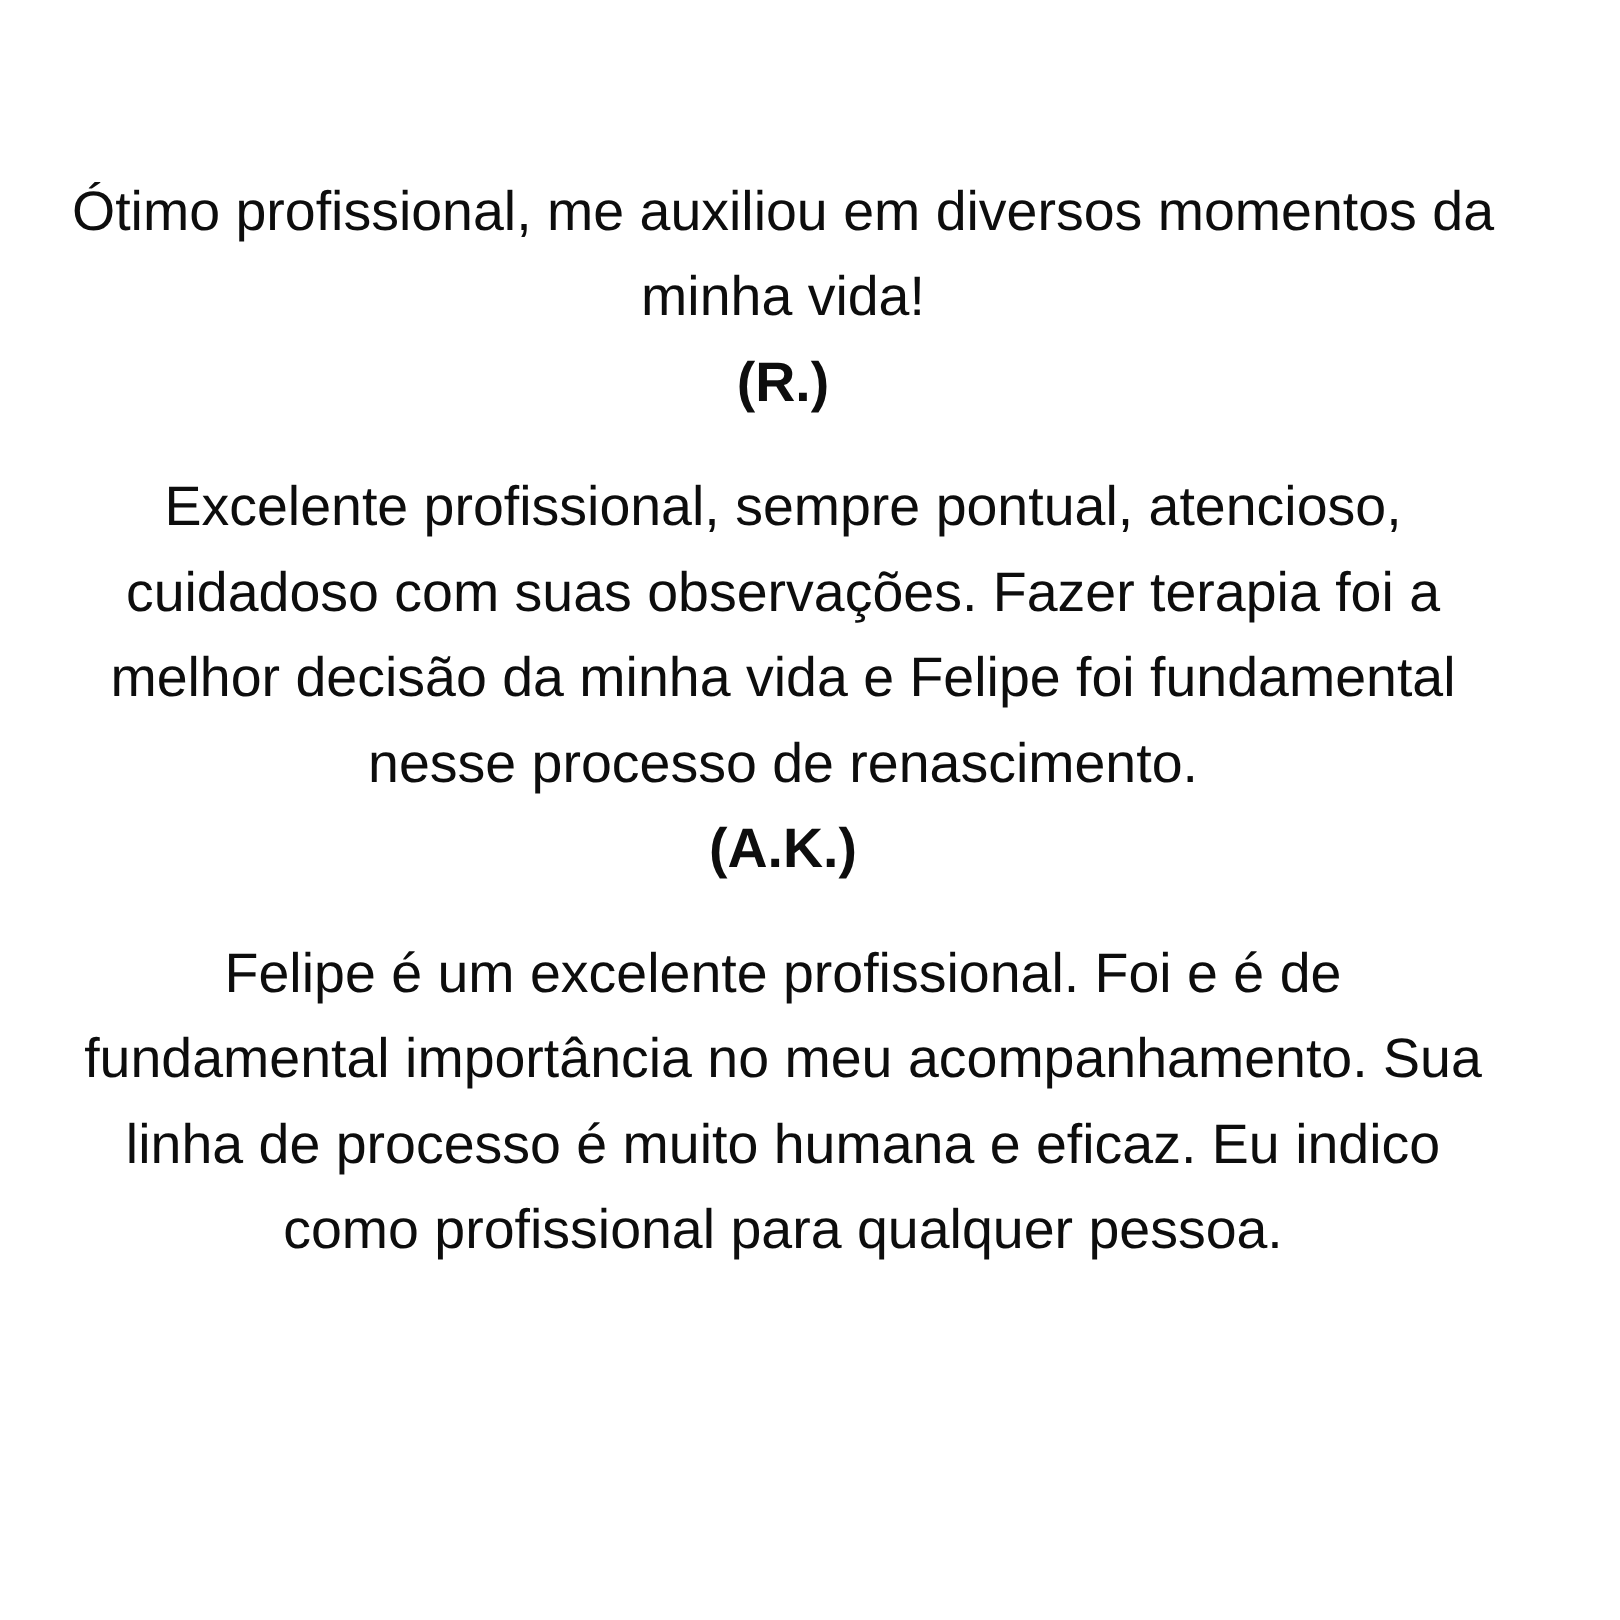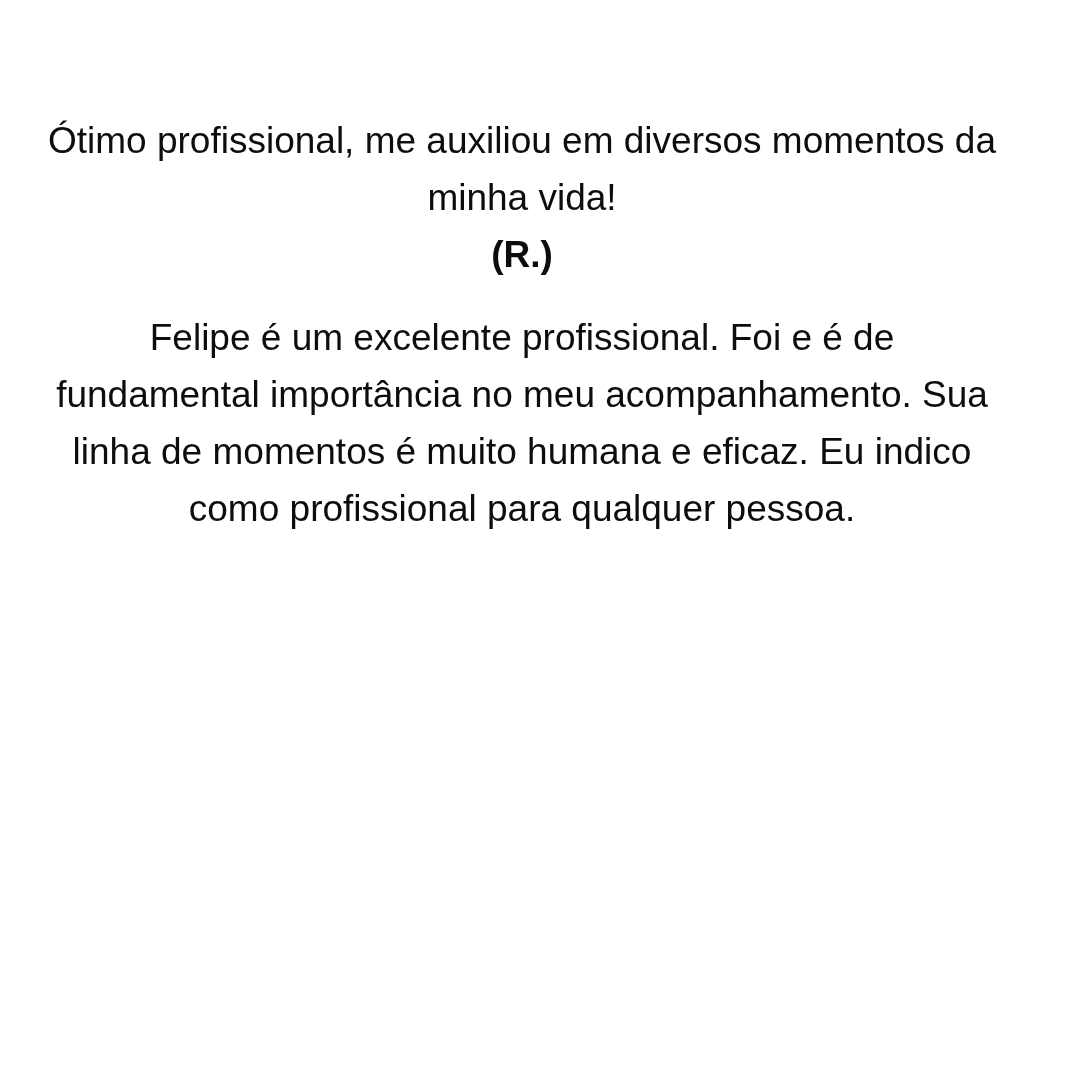--- a/index.html
+++ b/index.html
@@ -48,19 +48,21 @@
 <body>
 
 <main class="canvas">
 
   <figure class="testimonial">
     <blockquote>Ótimo profissional, me auxiliou em diversos momentos da minha vida!</blockquote>
     <figcaption>(R.)</figcaption>
   </figure>
 
   <figure class="testimonial">
+    <blockquote>Excelente profissional, sempre pontual, atencioso, cuidadoso com suas observações. Fazer terapia foi a melhor decisão da minha vida e Felipe foi fundamental nesse processo de renascimento.</blockquote>
+    <figcaption>(A.K.)</figcaption>
   </figure>
 
   <figure class="testimonial">
-    <blockquote>Felipe é um excelente profissional. Foi e é de fundamental importância no meu acompanhamento. Sua linha de momentos é muito humana e eficaz. Eu indico como profissional para qualquer pessoa.</blockquote>
+    <blockquote>Felipe é um excelente profissional. Foi e é de fundamental importância no meu acompanhamento. Sua linha de processo é muito humana e eficaz. Eu indico como profissional para qualquer pessoa.</blockquote>
   </figure>
 
 </main>
 
 </body></html>

